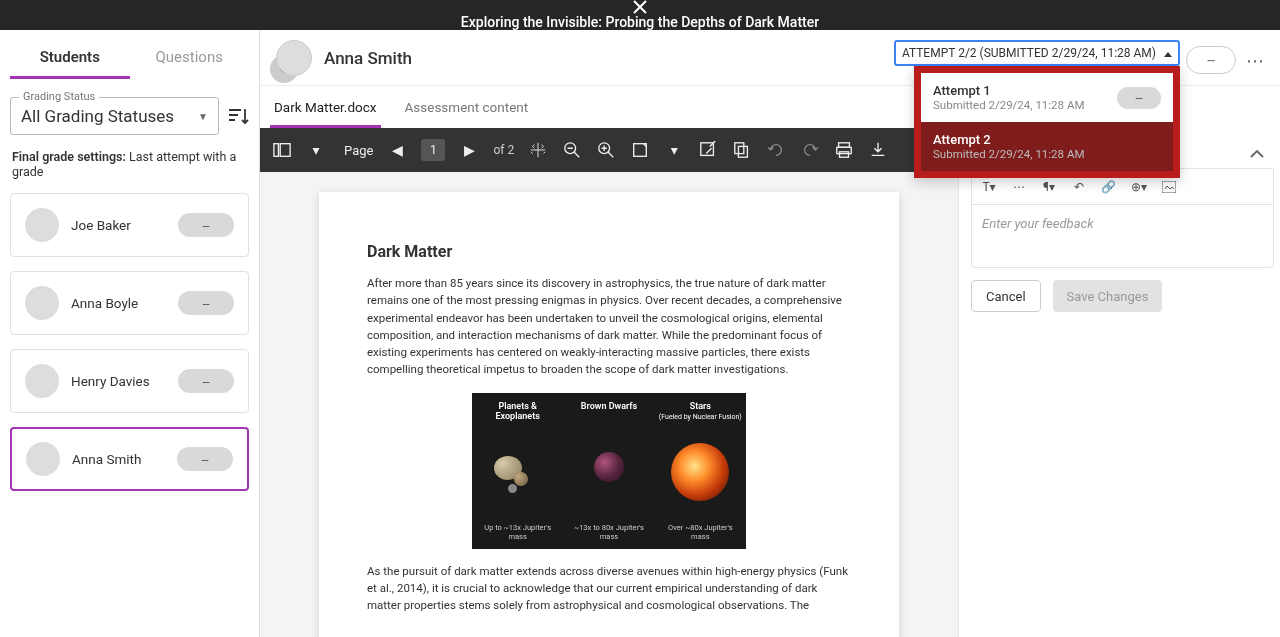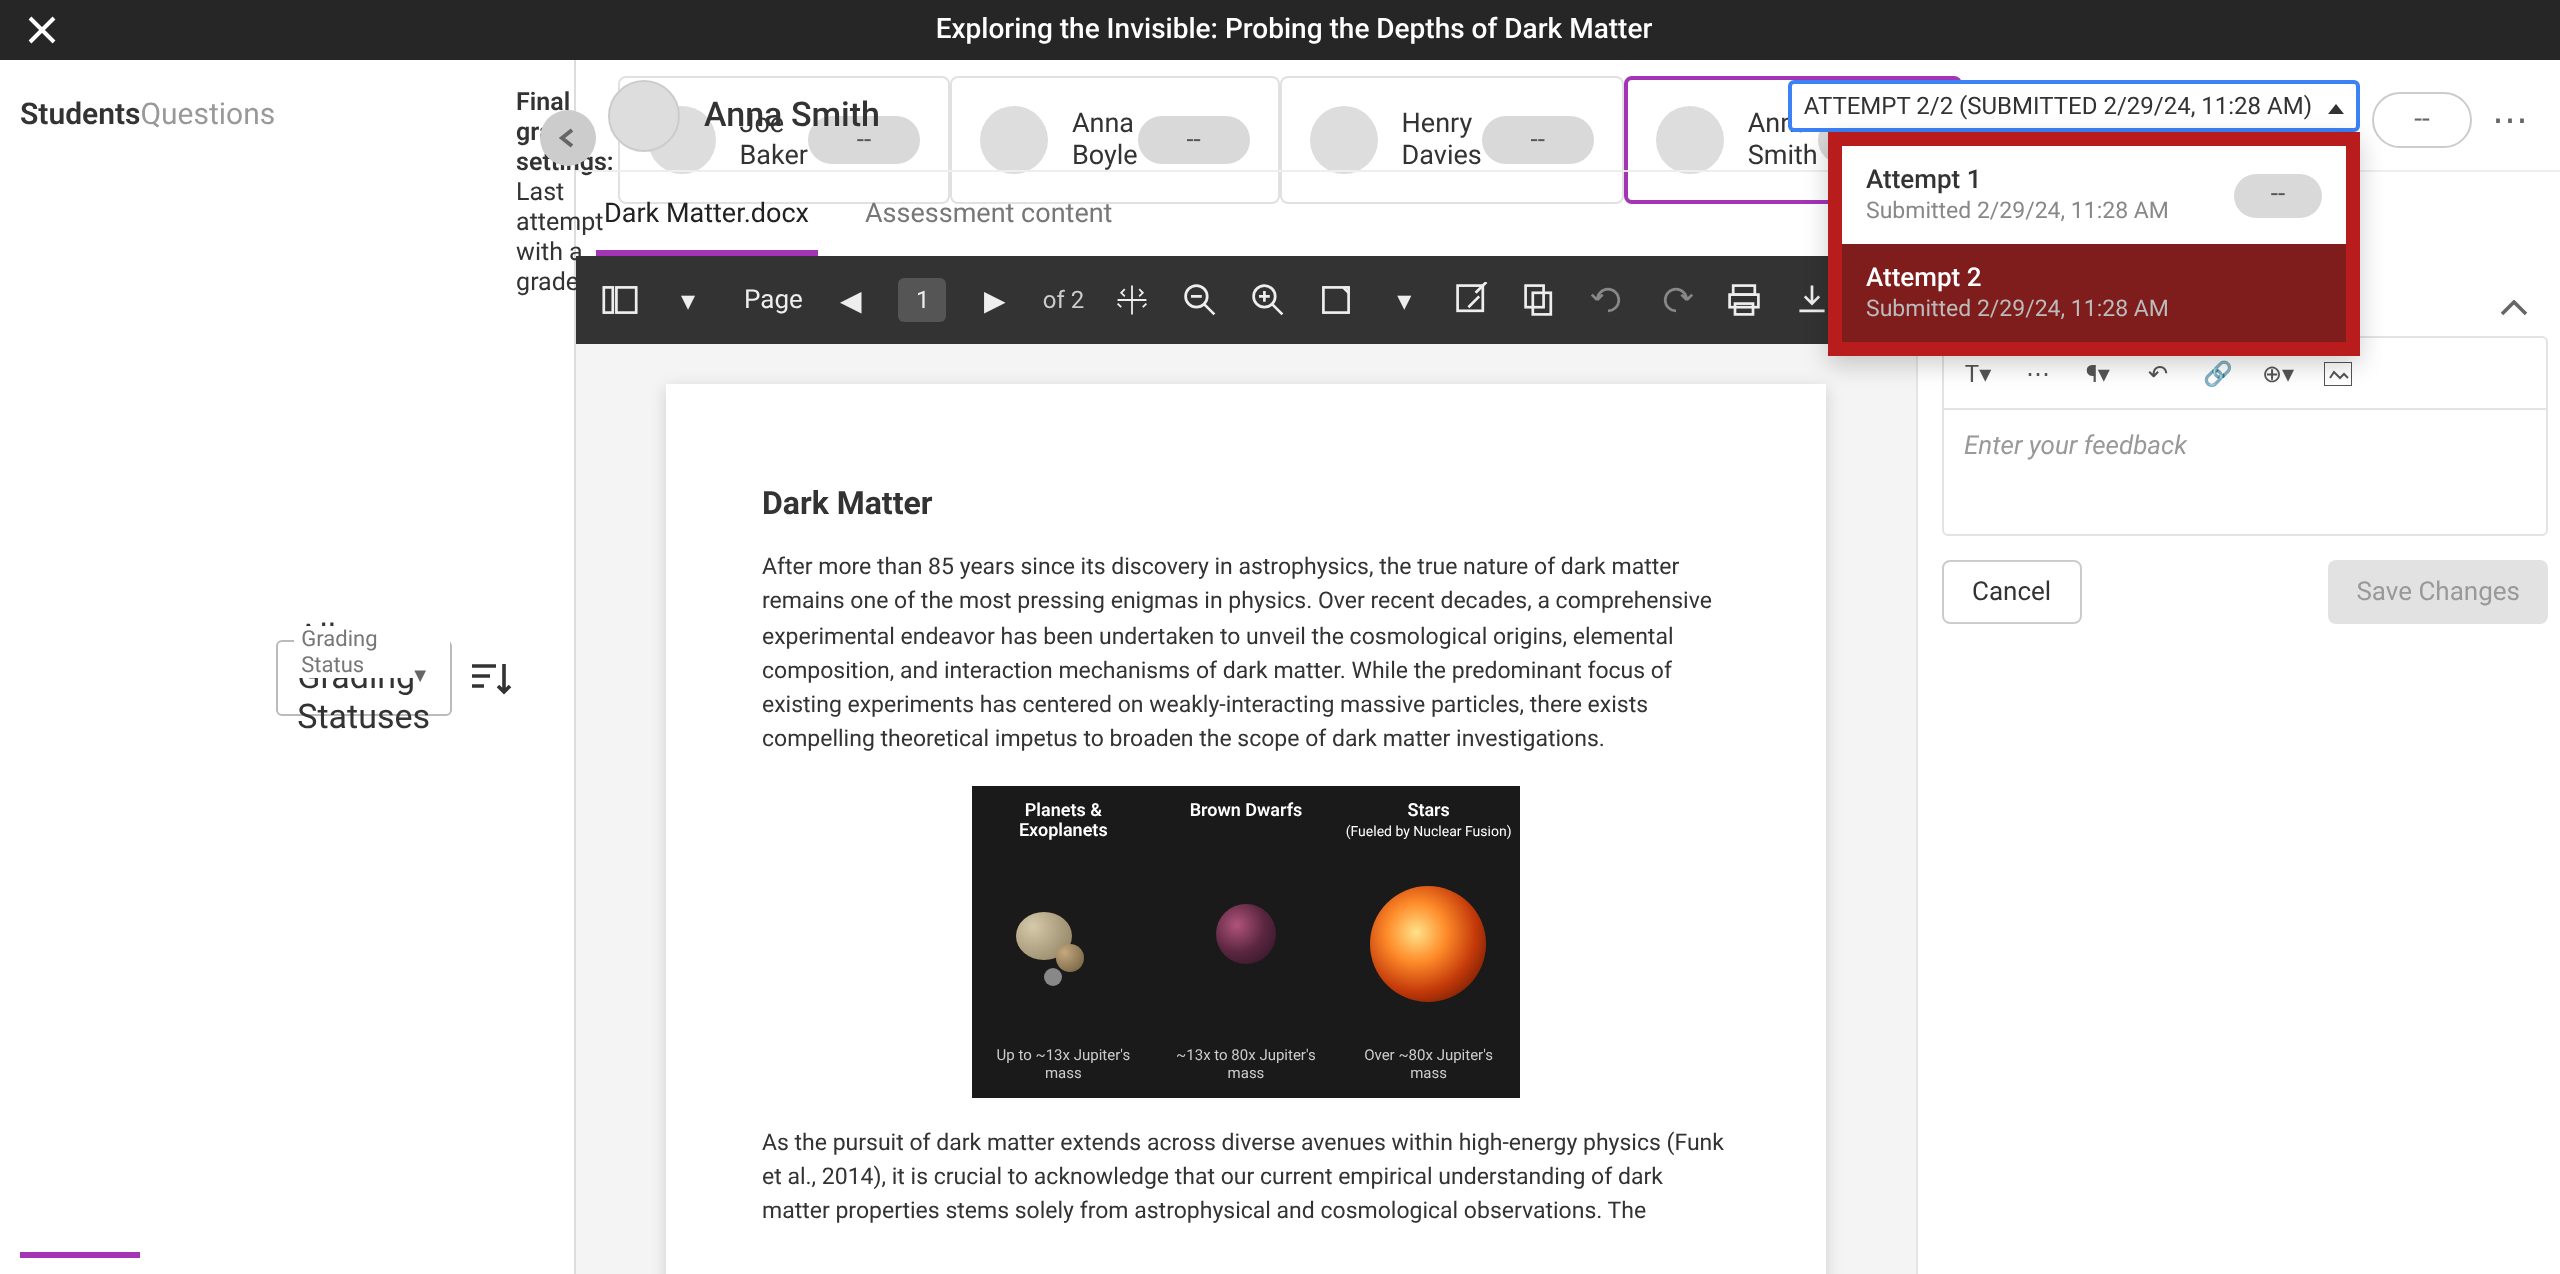--- a/index.html
+++ b/index.html
@@ -1,21 +1,21 @@
 <!DOCTYPE html>
 <html><head>
 <meta charset="utf-8">
 <style>
 * { margin:0; padding:0; box-sizing:border-box; font-family:-apple-system,BlinkMacSystemFont,'Segoe UI',Roboto,sans-serif; }
 body { width:1280px; height:637px; overflow:hidden; background:#fff; font-size:14px; color:#333; }
-.header{height:30px;background:#262626;display:flex;align-items:center;padding:0 14px;color:#fff;}
+.header{height:30px;background:#262626;display:flex;align-items:center;padding:0 14px;color:#fff;flex-direction:column;}
 .close-icon{width:14px;height:14px;cursor:pointer;}
 .header-title{flex:1;text-align:center;font-size:14px;font-weight:500;}
 .layout{display:flex;height:607px;}
-.sidebar{width:288px;border-right:1px solid #ddd;padding:8px 10px;display:flex;}
+.sidebar{width:260px;border-right:1px solid #ddd;padding:8px 10px;display:flex;flex-direction:column;}
 .tabs{display:flex;}
 .tab{flex:1;text-align:center;padding:10px 0;font-size:15px;color:#999;cursor:pointer;border-bottom:2px solid transparent;}
 .tab.active{color:#333;font-weight:600;border-bottom:3px solid #a234b5;}
 .collapse-badge{position:absolute;left:270px;top:55px;width:28px;height:28px;border-radius:50%;background:#ccc;display:flex;align-items:center;justify-content:center;color:#666;cursor:pointer;}
 .filter-row{display:flex;align-items:center;margin:18px 0 8px;gap:8px;}
 .select-wrap{flex:1;position:relative;border:1px solid #bbb;border-radius:3px;height:38px;display:flex;align-items:center;padding:0 10px;}
 .select-label{position:absolute;top:-8px;left:8px;background:#fff;font-size:11px;color:#777;padding:0 4px;}
 .select-value{font-size:17px;color:#333;}
 .caret-down{position:absolute;right:10px;font-size:10px;color:#666;}
 .sort-icon{width:22px;height:22px;cursor:pointer;}
@@ -67,21 +67,21 @@
 .planet-cluster .p3{position:absolute;left:14px;top:36px;width:9px;height:9px;border-radius:50%;background:#888;}
 .brown-dwarf{width:30px;height:30px;border-radius:50%;background:radial-gradient(circle at 35% 35%,#b0547a,#5a2640,#2a1222);}
 .star-sphere{width:58px;height:58px;border-radius:50%;background:radial-gradient(circle at 40% 40%,#ffe28a,#ff8c2a,#c43a0a,#5a1400 90%);}
 .img-footer{font-size:7.5px;text-align:center;color:#ccc;line-height:1.2;}
 .feedback-panel{width:322px;border-left:1px solid #e5e5e5;padding:12px 6px 12px 12px;display:flex;flex-direction:column;}
 .panel-caret{height:28px;display:flex;justify-content:flex-end;align-items:center;color:#666;padding-right:10px;}
 .editor-toolbar{border:1px solid #e3e3e3;border-bottom:none;height:36px;display:flex;align-items:center;padding:0 8px;gap:12px;border-radius:3px 3px 0 0;}
 .ed-icon{width:18px;height:18px;display:flex;align-items:center;justify-content:center;color:#555;cursor:pointer;font-size:12px;}
 .editor-body{border:1px solid #e3e3e3;min-height:64px;padding:10px;border-radius:0 0 3px 3px;}
 .editor-body .placeholder{color:#999;font-style:italic;font-size:13px;}
-.panel-buttons{display:flex;justify-content:space-between;gap:28px;margin-top:12px;}
+.panel-buttons{display:flex;justify-content:flex-start;gap:12px;margin-top:12px;}
 .btn{height:32px;border-radius:4px;padding:0 14px;font-size:13px;cursor:pointer;display:flex;align-items:center;}
 .btn-secondary{border:1px solid #ccc;background:#fff;color:#333;}
 .btn-primary{background:#e2e2e2;color:#999;border:none;}
 svg{display:block;}
 </style>
 </head>
 <body>
 
 <div class="header">
   <span class="close-icon">

